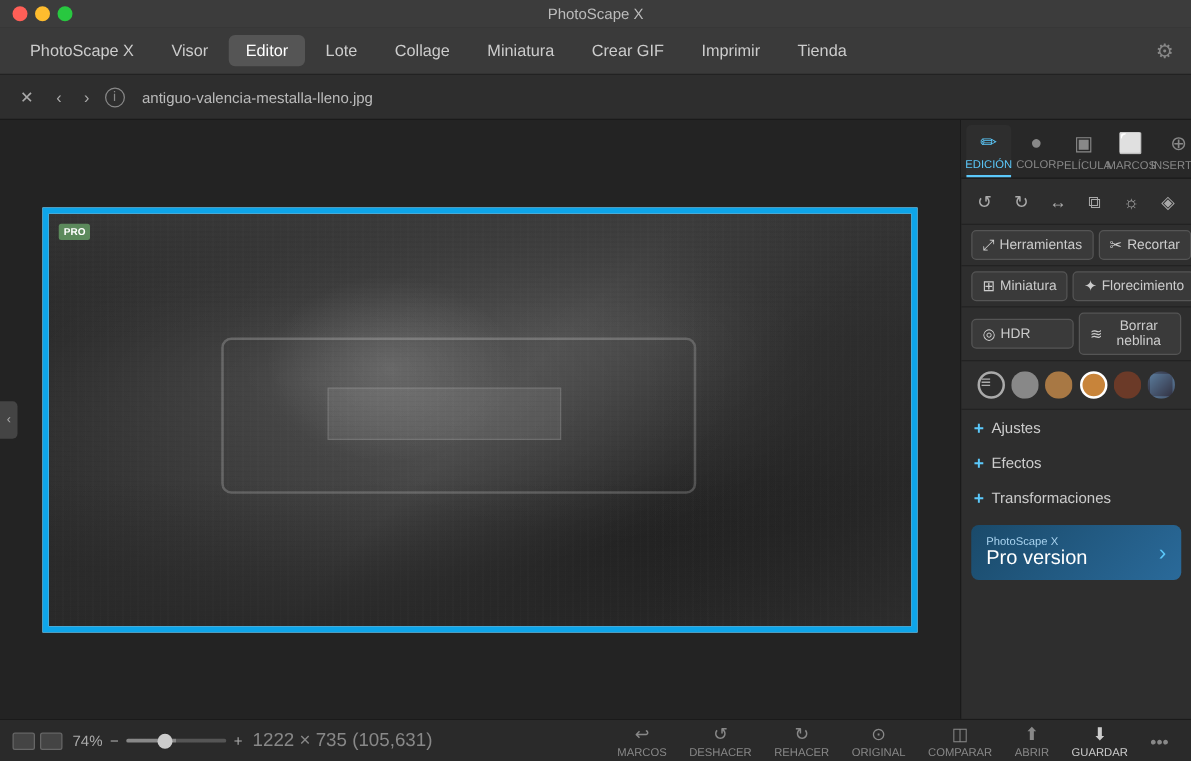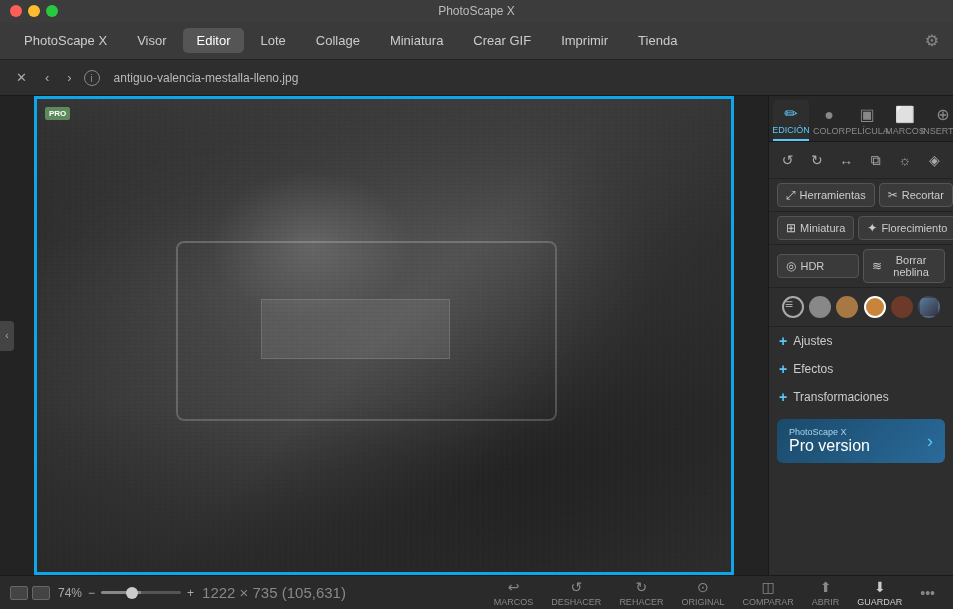--- a/index.html
+++ b/index.html
@@ -130,23 +130,23 @@
       display: flex;
       align-items: center;
       justify-content: center;
       cursor: pointer;
       color: #aaa;
       font-size: 10px;
     }
 
     .photo-canvas {
       width: 700px;
-      height: 479px;
+      height: 340px;
       background: #ffffff;
-      border: 3px solid #0ea5e9;
+      border: 5px solid #0ea5e9;
       overflow: hidden;
       position: relative;
     }
 
     
     .photo-inner {
       width: 100%;
       height: 100%;
       background:
         radial-gradient(ellipse at 30% 40%, rgba(255,255,255,0.12) 0%, transparent 60%),

